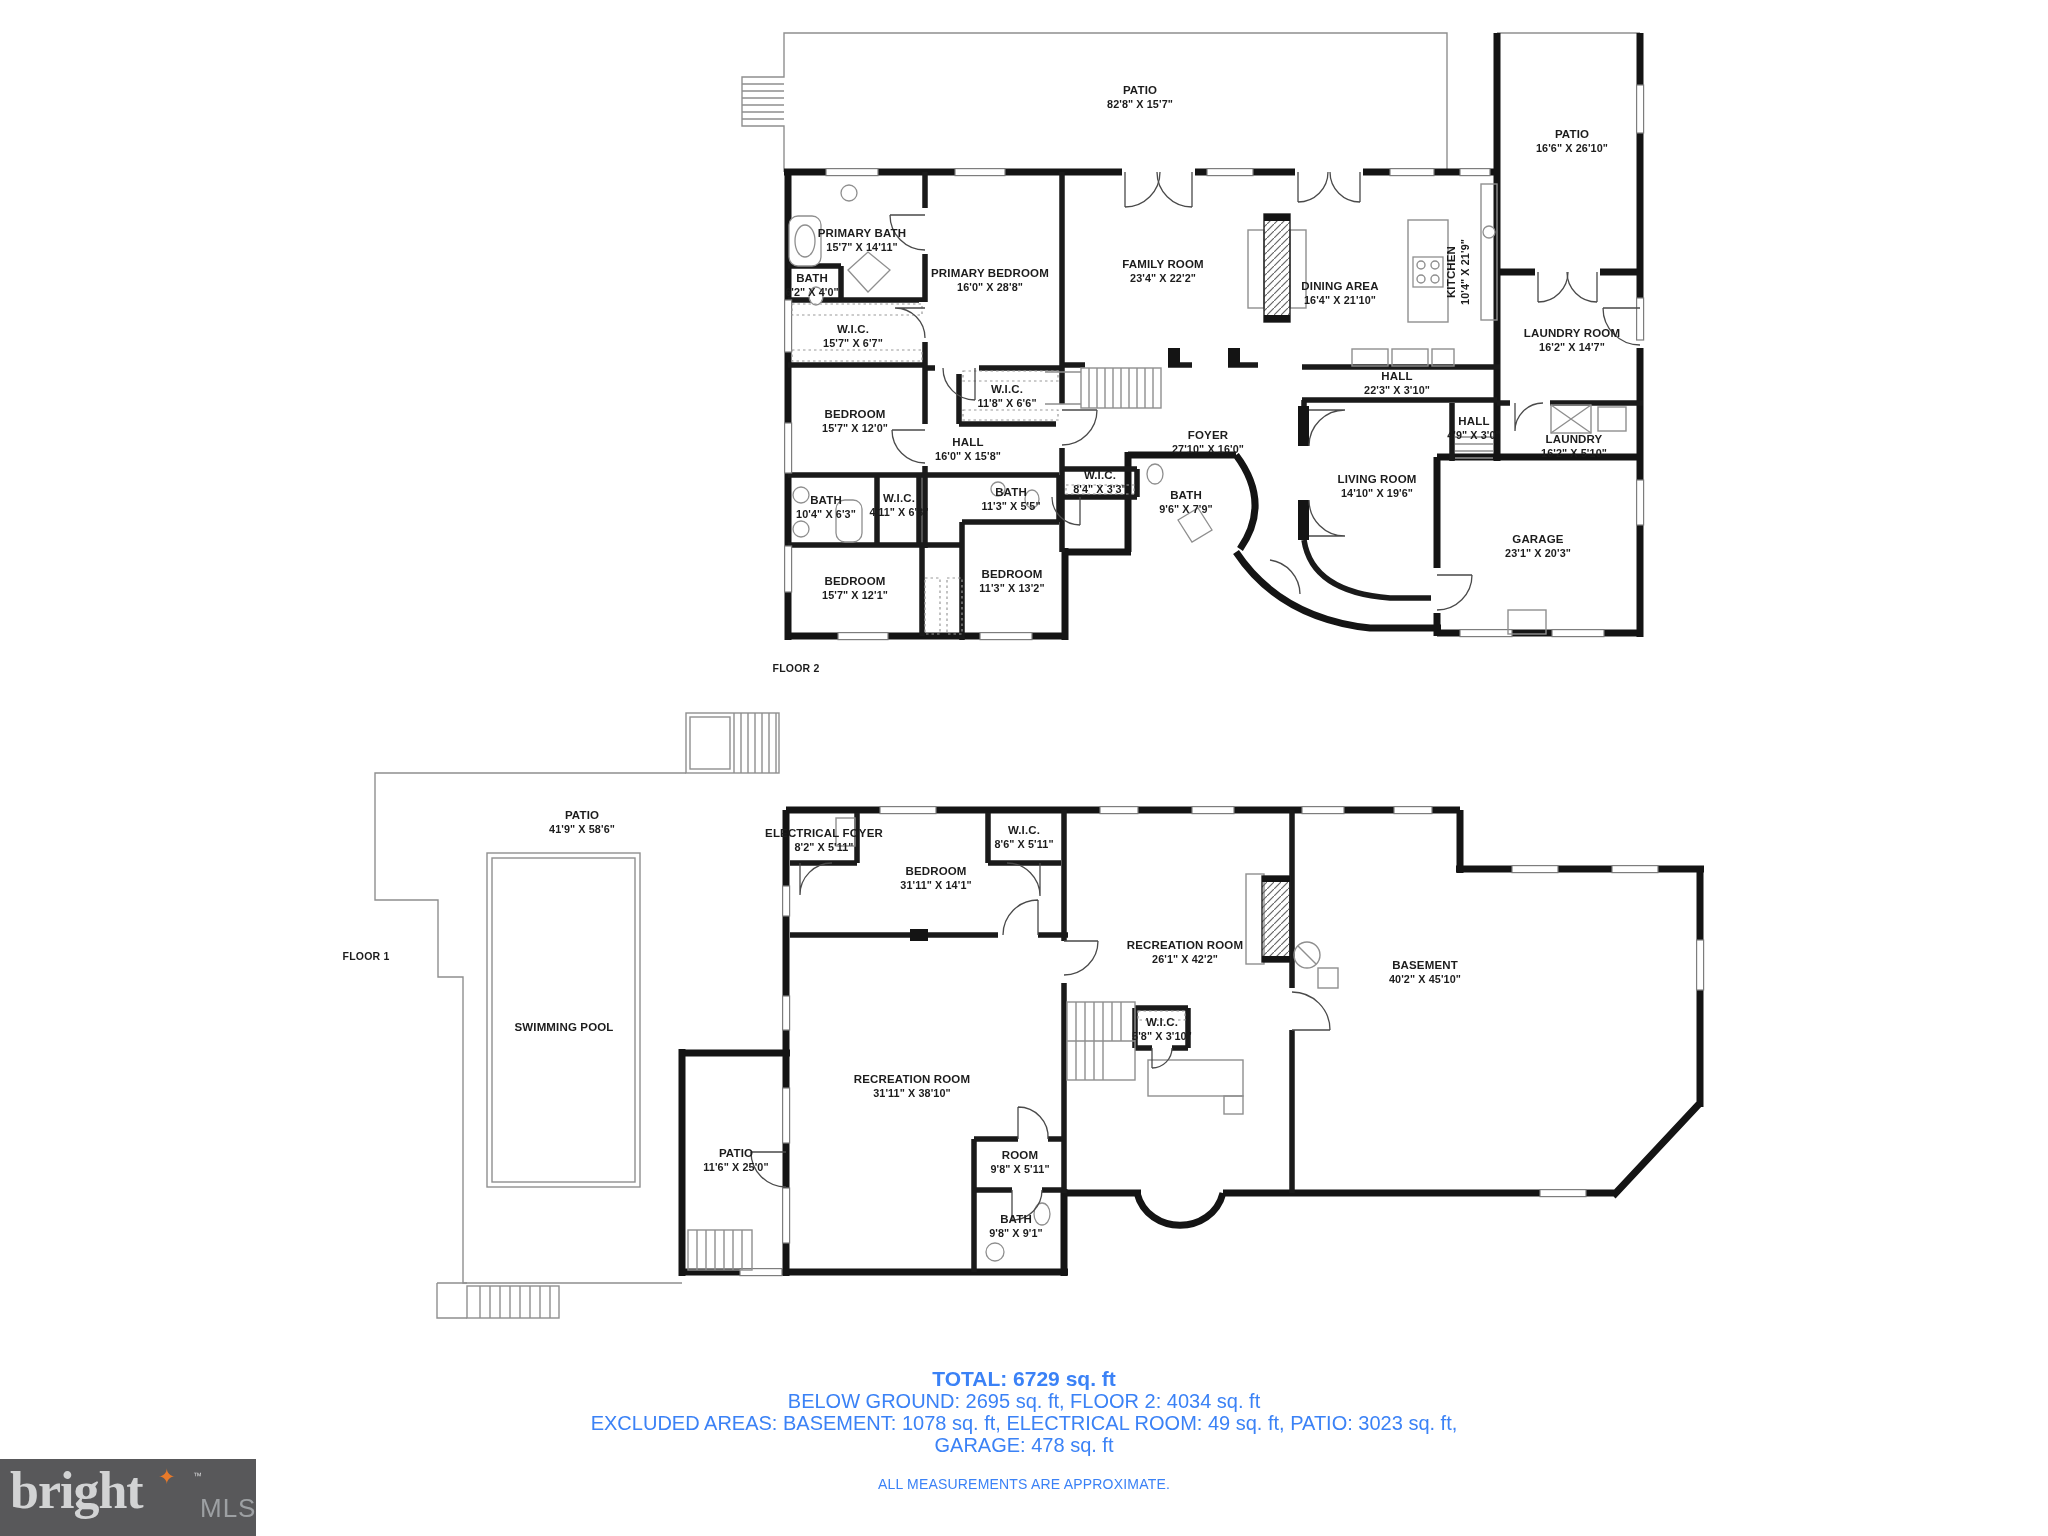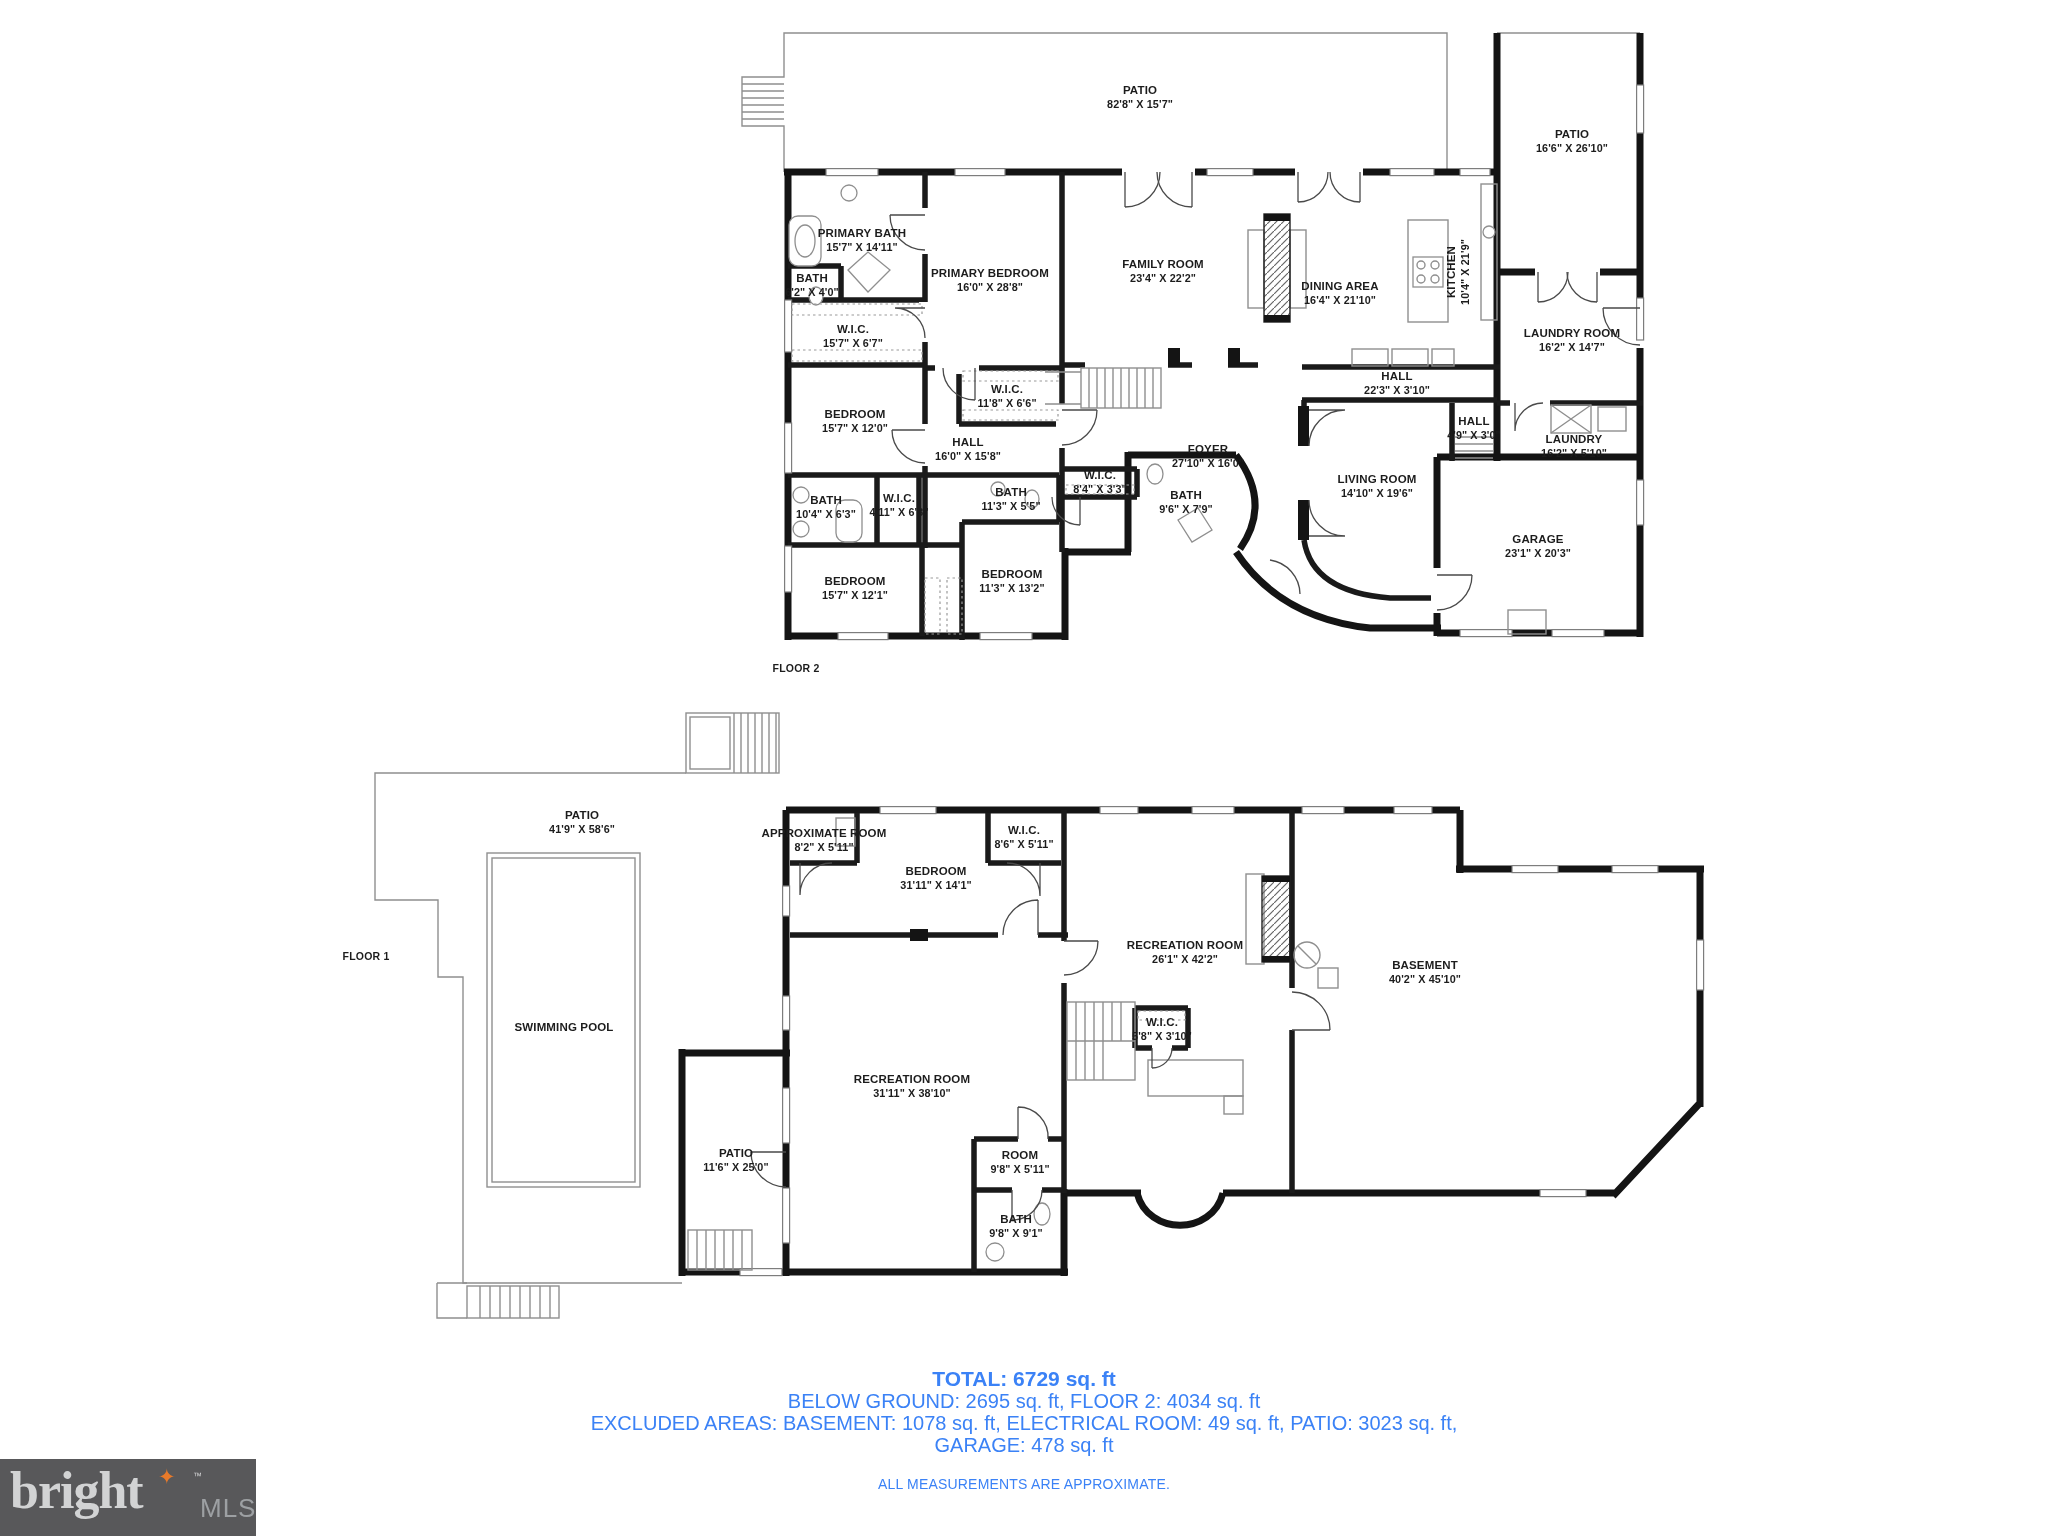--- a/index.html
+++ b/index.html
@@ -393,21 +393,21 @@
         <div class="rd">15'7" X 12'0"</div>
       </div>
       <div class="room-label" style="left: 1007px; top: 396px;">
         <div class="rn">W.I.C.</div>
         <div class="rd">11'8" X 6'6"</div>
       </div>
       <div class="room-label" style="left: 968px; top: 449px;">
         <div class="rn">HALL</div>
         <div class="rd">16'0" X 15'8"</div>
       </div>
-      <div class="room-label" style="left: 1208px; top: 456px;">
+      <div class="room-label" style="left: 1208px; top: 442px;">
         <div class="rn">FOYER</div>
         <div class="rd">27'10" X 16'0"</div>
       </div>
       <div class="room-label" style="left: 826px; top: 507px;">
         <div class="rn">BATH</div>
         <div class="rd">10'4" X 6'3"</div>
       </div>
       <div class="room-label" style="left: 899px; top: 505px;">
         <div class="rn">W.I.C.</div>
         <div class="rd">4'11" X 6'3"</div>
@@ -443,21 +443,21 @@
     </div>
 <div id="floor1-labels">
       <div class="room-label" style="left: 582px; top: 822px;">
         <div class="rn">PATIO</div>
         <div class="rd">41'9" X 58'6"</div>
       </div>
       <div class="room-label" style="left: 564px; top: 1028px;">
         <div class="rn">SWIMMING POOL</div>
       </div>
       <div class="room-label" style="left: 824px; top: 840px;">
-        <div class="rn">APPROXIMATE ROOM</div>
+        <div class="rn">ELECTRICAL FOYER</div>
         <div class="rd">8'2" X 5'11"</div>
       </div>
       <div class="room-label" style="left: 936px; top: 878px;">
         <div class="rn">BEDROOM</div>
         <div class="rd">31'11" X 14'1"</div>
       </div>
       <div class="room-label" style="left: 1024px; top: 837px;">
         <div class="rn">W.I.C.</div>
         <div class="rd">8'6" X 5'11"</div>
       </div>

